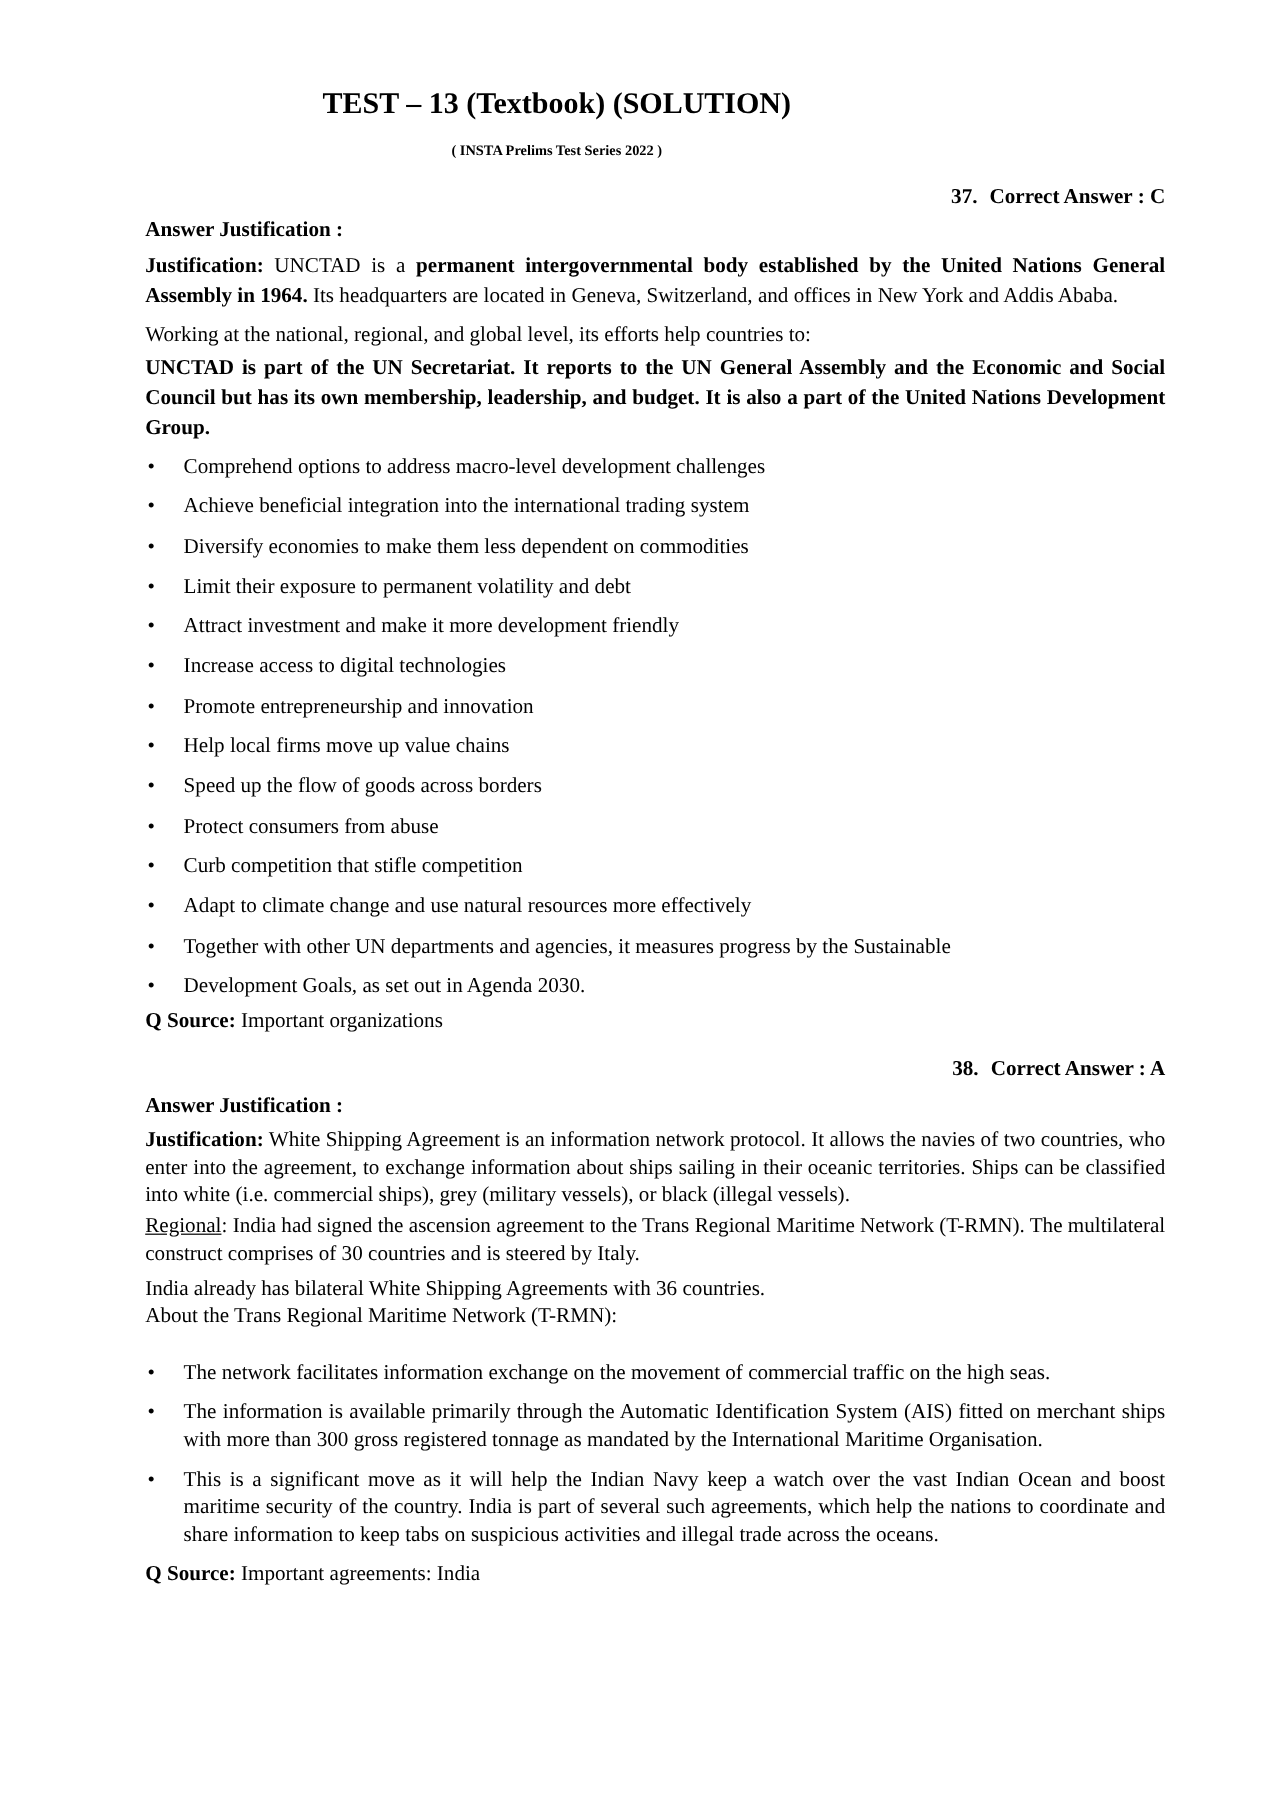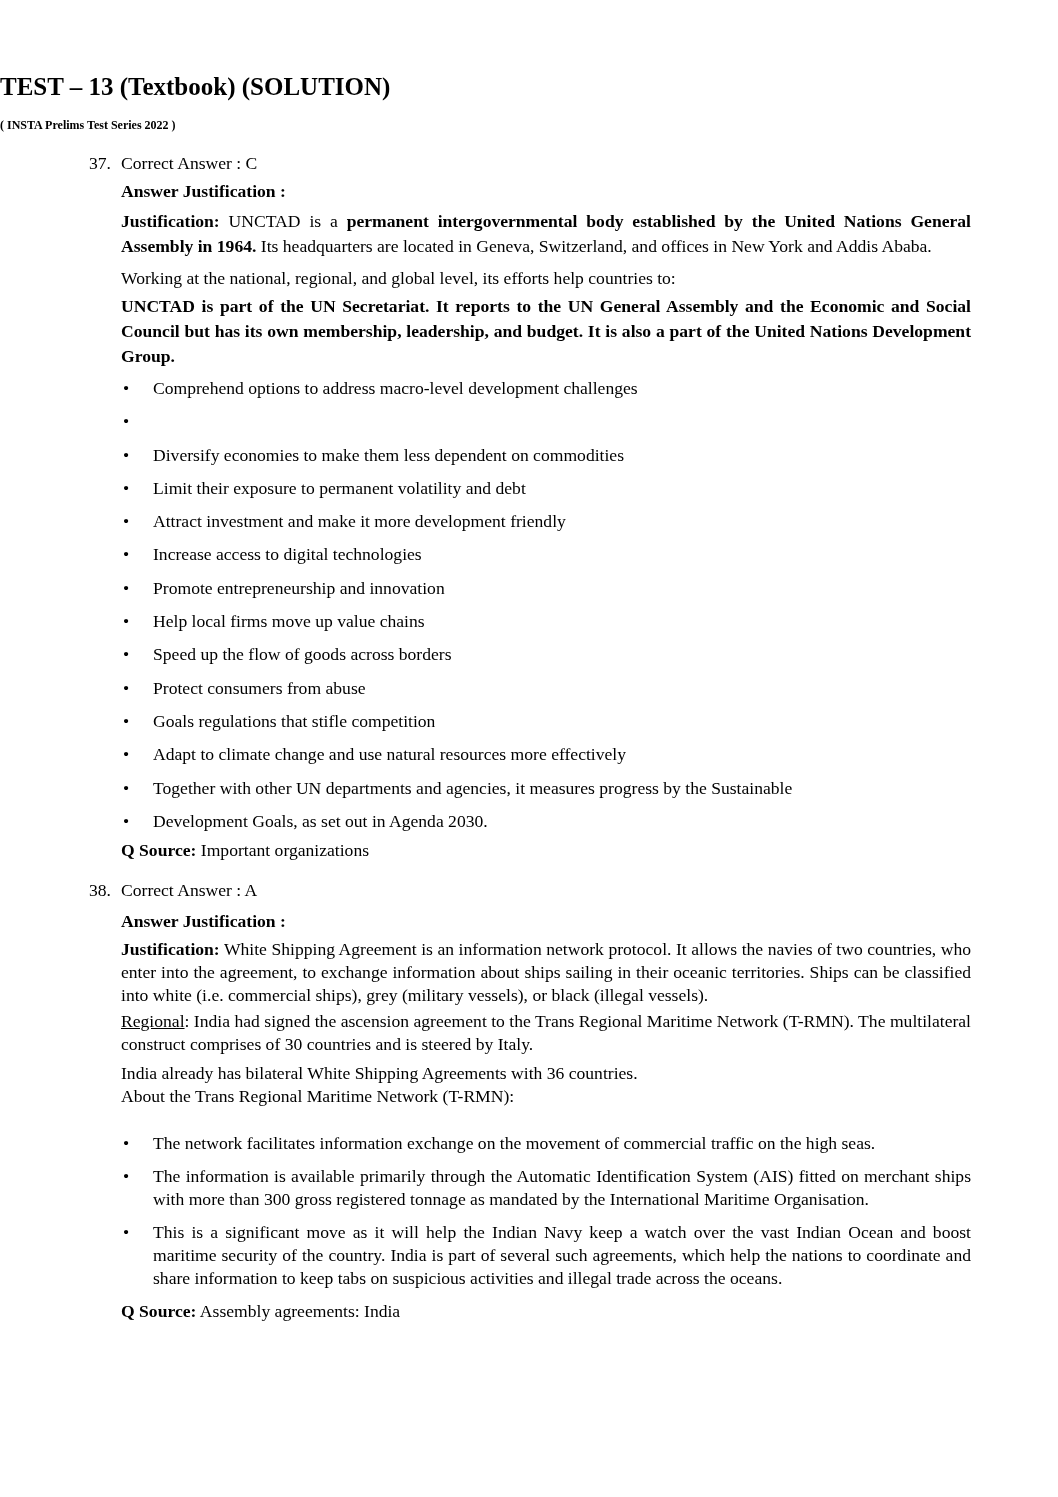--- a/index.html
+++ b/index.html
@@ -1,25 +1,25 @@
 <!DOCTYPE html>
 <html><head>
 <meta charset="utf-8">
 <style>
   html, body { margin: 0; padding: 0; background: #ffffff; }
   body {
     width: 1058px; height: 1497px; position: relative; overflow: hidden;
     font-family: "Liberation Serif", "DejaVu Serif", serif;
     color: #000; font-size: 17.6px; line-height: 23px;
   }
-  .title { position: absolute; left: 0; width: 928px; text-align: left; font-weight: bold; }
+  .title { position: absolute; left: 0; width: 928px; text-align: center; font-weight: bold; }
   .t1 { top: 72px; font-size: 25px; line-height: 30px; }
   .t2 { top: 113px; font-size: 12px; line-height: 24px; }
   .content { position: absolute; left: 89px; top: 150px; width: 882px; }
-  .q-head { display: flex; font-weight: normal; margin: 0; height: 25px; }
+  .q-head { display: flex; font-weight: bold; margin: 0; height: 25px; justify-content: flex-end; }
   .q-num { width: 32px; }
   .indent { margin-left: 32px; }
   .p { margin: 0 0 8px 32px; text-align: justify; }
   .p-tight { margin: 0 0 3px 32px; text-align: justify; }
   b { font-weight: bold; }
   ul.bul { list-style: none; margin: 0 0 0 32px; padding: 0; }
   ul.bul li { position: relative; padding-left: 32px; margin: 0; text-align: justify; }
   ul.bul li .dot { position: absolute; left: 2px; top: 0; }
   ul.spaced li { height: 33.3px; }
   ul.dense li { margin-bottom: 6px; }
@@ -37,30 +37,30 @@
     <div class="q-head" style="margin-top:2px;">
       <span class="q-num">37.</span>
       <span>Correct Answer : C</span>
     </div>
     <div class="indent" style="font-weight:bold; height:32px; line-height:28px;">Answer Justification :</div>
     <p class="p" style="line-height:25px;"><b>Justification:</b><span> UNCTAD is a </span><b>permanent intergovernmental body established by the United Nations General Assembly in 1964.</b><span> Its headquarters are located in Geneva, Switzerland, and offices in New York and Addis Ababa.</span></p>
     <p class="p" style="margin-bottom:4px;">Working at the national, regional, and global level, its efforts help countries to:</p>
     <p class="p" style="font-weight:bold; line-height:25px;">UNCTAD is part of the UN Secretariat. It reports to the UN General Assembly and the Economic and Social Council but has its own membership, leadership, and budget. It is also a part of the United Nations Development Group.</p>
     <ul class="bul spaced">
       <li><span class="dot">•</span><span>Comprehend options to address macro-level development challenges</span></li>
-      <li><span class="dot">•</span></li>
+      <li><span class="dot">•</span><span>Achieve beneficial integration into the international trading system</span></li>
       <li><span class="dot">•</span><span>Diversify economies to make them less dependent on commodities</span></li>
       <li><span class="dot">•</span><span>Limit their exposure to permanent volatility and debt</span></li>
       <li><span class="dot">•</span><span>Attract investment and make it more development friendly</span></li>
       <li><span class="dot">•</span><span>Increase access to digital technologies</span></li>
       <li><span class="dot">•</span><span>Promote entrepreneurship and innovation</span></li>
       <li><span class="dot">•</span><span>Help local firms move up value chains</span></li>
       <li><span class="dot">•</span><span>Speed up the flow of goods across borders</span></li>
       <li><span class="dot">•</span><span>Protect consumers from abuse</span></li>
-      <li><span class="dot">•</span><span>Goals regulations that stifle competition</span></li>
+      <li><span class="dot">•</span><span>Curb competition that stifle competition</span></li>
       <li><span class="dot">•</span><span>Adapt to climate change and use natural resources more effectively</span></li>
       <li><span class="dot">•</span><span>Together with other UN departments and agencies, it measures progress by the Sustainable</span></li>
       <li><span class="dot">•</span><span>Development Goals, as set out in Agenda 2030.</span></li>
     </ul>
     <p class="p" style="margin-top:-4px; margin-bottom:17px;"><b>Q Source:</b><span> Important organizations</span></p>
   </section>
 
   <section>
     <div class="q-head">
       <span class="q-num">38.</span>
@@ -69,16 +69,16 @@
     <div class="indent" style="font-weight:bold; height:32px; line-height:34px;">Answer Justification :</div>
     <p class="p-tight" style="margin-top:2px;"><b>Justification:</b><span> White Shipping Agreement is an information network protocol. It allows the navies of two countries, who enter into the agreement, to exchange information about ships sailing in their oceanic territories. Ships can be classified into white (i.e. commercial ships), grey (military vessels), or black (illegal vessels).</span></p>
     <p class="p-tight" style="margin-bottom:6px;"><span class="u">Regional</span><span>: India had signed the ascension agreement to the Trans Regional Maritime Network (T-RMN). The multilateral construct comprises of 30 countries and is steered by Italy.</span></p>
     <p class="p" style="margin-bottom:0;">India already has bilateral White Shipping Agreements with 36 countries.</p>
     <p class="p" style="margin-bottom:24px;">About the Trans Regional Maritime Network (T-RMN):</p>
     <ul class="bul dense">
       <li style="margin-bottom:10px;"><span class="dot">•</span><span>The network facilitates information exchange on the movement of commercial traffic on the high seas.</span></li>
       <li style="margin-bottom:10px;"><span class="dot">•</span><span>The information is available primarily through the Automatic Identification System (AIS) fitted on merchant ships with more than 300 gross registered tonnage as mandated by the International Maritime Organisation.</span></li>
       <li style="margin-bottom:10px;"><span class="dot">•</span><span>This is a significant move as it will help the Indian Navy keep a watch over the vast Indian Ocean and boost maritime security of the country. India is part of several such agreements, which help the nations to coordinate and share information to keep tabs on suspicious activities and illegal trade across the oceans.</span></li>
     </ul>
-    <p class="p"><b>Q Source:</b><span> Assembly agreements: India</span></p>
+    <p class="p"><b>Q Source:</b><span> Important agreements: India</span></p>
   </section>
 
 </div>
 
 </body></html>

